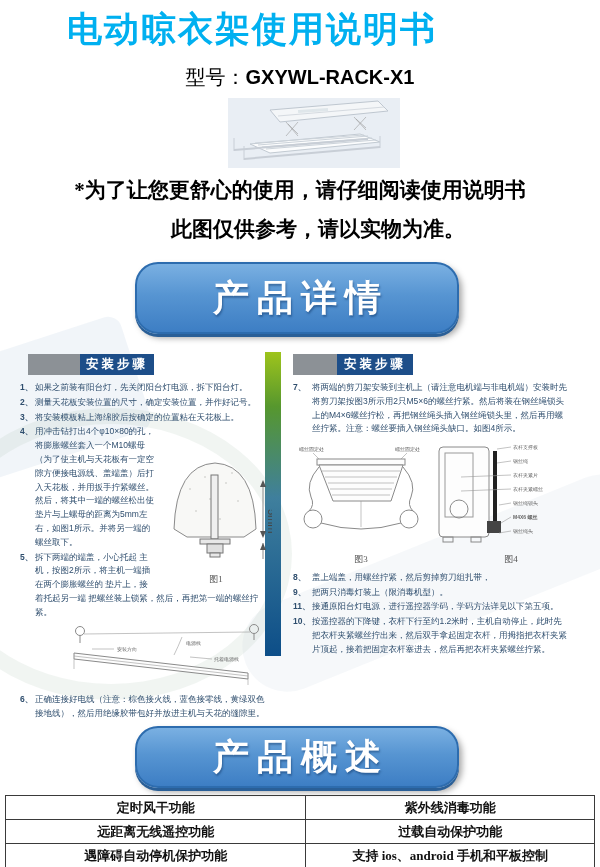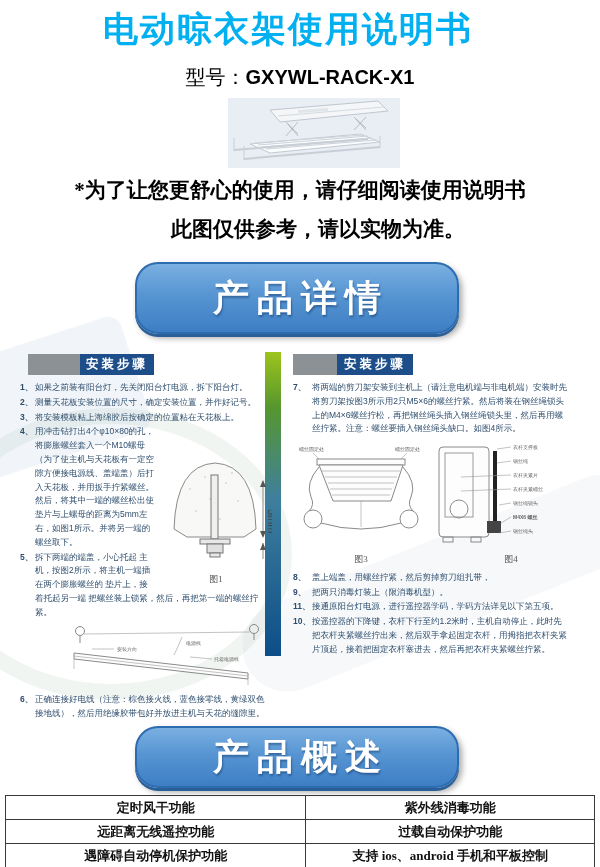--- a/index.html
+++ b/index.html
@@ -3,21 +3,21 @@
 <meta charset="utf-8">
 <style>
   html,body{margin:0;padding:0;}
   body{width:600px;height:867px;background:#ffffff;position:relative;overflow:hidden;
        font-family:"Liberation Sans",sans-serif;}
   .abs{position:absolute;}
 
   
   .page-title{top:6px;left:0;width:504px;text-align:center;
     font-family:"Liberation Serif",serif;font-weight:bold;font-size:35px;
-    letter-spacing:2px;color:#00b0f0;padding-left:36px;}
+    letter-spacing:2px;color:#00b0f0;}
   .model-line{top:64px;left:0;width:600px;text-align:center;font-size:20px;color:#000;}
   .model-label{font-family:"Liberation Serif",serif;}
   .model-value{font-family:"Liberation Sans",sans-serif;font-weight:bold;}
 
   .product-img{top:98px;left:228px;width:172px;height:70px;background:#e9eef4;}
 
   .notice{left:0;width:600px;text-align:center;color:#000;
     font-family:"Liberation Serif",serif;font-weight:600;font-size:21px;}
   .notice1{top:176px;}
   .notice2{top:215px;padding-left:36px;box-sizing:border-box;}

